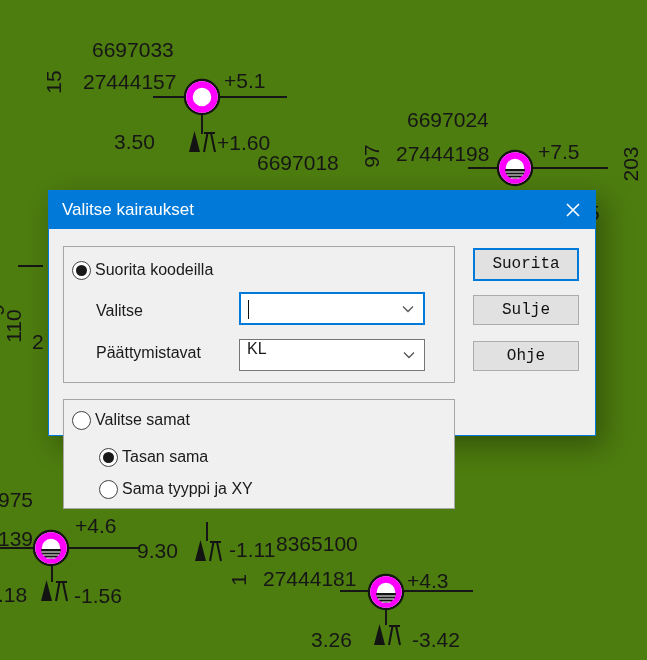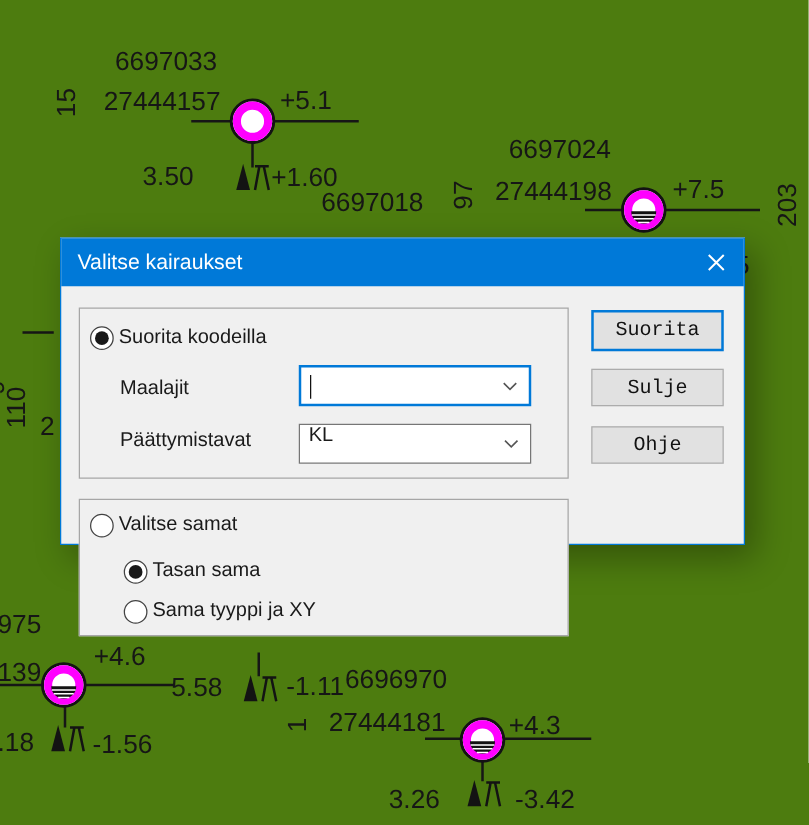--- a/index.html
+++ b/index.html
@@ -105,28 +105,28 @@
     <path d="M14 25 a10 10 0 0 0 20 0 z" fill="#131313"></path>
     <path d="M14.5 28 H33.5 M16 31 H32 M19.5 34 H28.5" stroke="#fff" stroke-width="1.1" fill="none"></path>
   </svg>
 
   <svg class="gsym" style="left:36px;top:577px" width="36" height="26">
     <polygon points="5,24 10.5,3 16,24" fill="#131313"></polygon>
     <path d="M20 5 H31 M23.5 5 L20 24 M27 5 L31 24" stroke="#131313" stroke-width="2" fill="none"></path>
   </svg>
 
   <div class="mline" style="left:206px;top:522px;width:2px;height:19px"></div>
-  <div class="maplabel" style="left:137px;top:540px">5.58</div>
+  <div class="maplabel" style="left:137px;top:540px">9.30</div>
   <div class="maplabel" style="left:229px;top:539px">-1.11</div>
   <svg class="gsym" style="left:190px;top:537px" width="36" height="26">
     <polygon points="5,24 10.5,3 16,24" fill="#131313"></polygon>
     <path d="M20 5 H31 M23.5 5 L20 24 M27 5 L31 24" stroke="#131313" stroke-width="2" fill="none"></path>
   </svg>
 
-  <div class="maplabel" style="left:276px;top:533px">6696970</div>
+  <div class="maplabel" style="left:276px;top:533px">8365100</div>
   <div class="maplabel rot" style="left:233px;top:569px">1</div>
   <div class="maplabel" style="left:263px;top:568px">27444181</div>
   <div class="maplabel" style="left:407px;top:570px">+4.3</div>
   <div class="mline" style="left:340px;top:590px;width:133px;height:2px"></div>
   <div class="mline" style="left:385px;top:608px;width:2px;height:17px"></div>
   <div class="maplabel" style="left:311px;top:629px">3.26</div>
   <div class="maplabel" style="left:412px;top:629px">-3.42</div>
 
   <svg class="bh" style="left:362px;top:568px" width="48" height="48">
     <circle cx="24" cy="24" r="17" fill="#fff" stroke="#131313" stroke-width="2.4"></circle>
@@ -149,21 +149,21 @@
           <path d="M1 1 L13 13 M13 1 L1 13" stroke="#ffffff" stroke-width="1.6"></path>
         </svg>
       </span>
     </div>
 
     <div class="groupbox gb1"></div>
 
     <span class="radio checked" style="left:23px;top:70px"></span>
     <span class="rlabel" style="left:46px;top:70px">Suorita koodeilla</span>
 
-    <span class="fieldlabel" style="left:47px;top:111px">Maalajit</span>
+    <span class="fieldlabel" style="left:47px;top:111px">Valitse</span>
     <div class="combo combo1">
       <span></span>
       <span class="cursorbar"></span>
       <svg class="chev" width="12" height="8">
         <path d="M1 1.5 L6 6.5 L11 1.5" stroke="#555" stroke-width="1.3" fill="none"></path>
       </svg>
     </div>
 
     <span class="fieldlabel" style="left:47px;top:153px">Päättymistavat</span>
     <div class="combo combo2">

